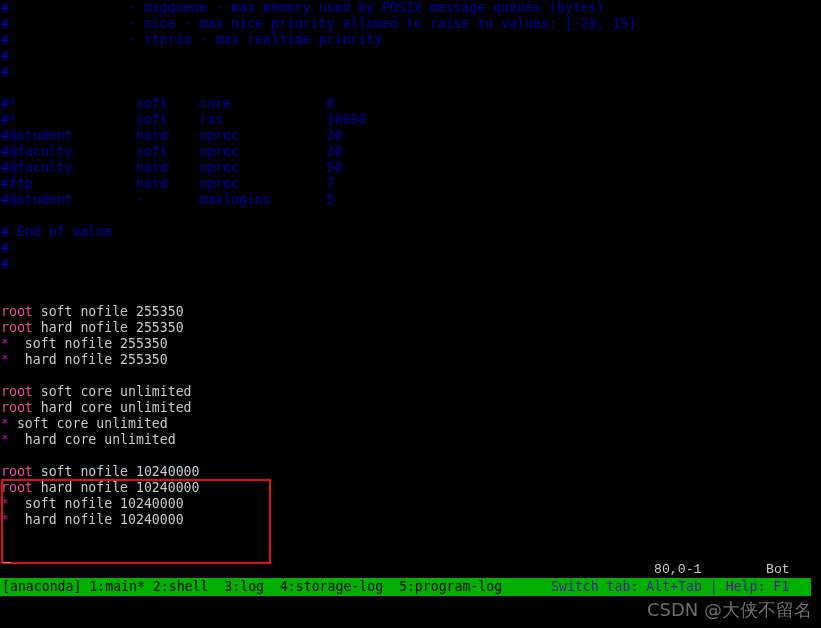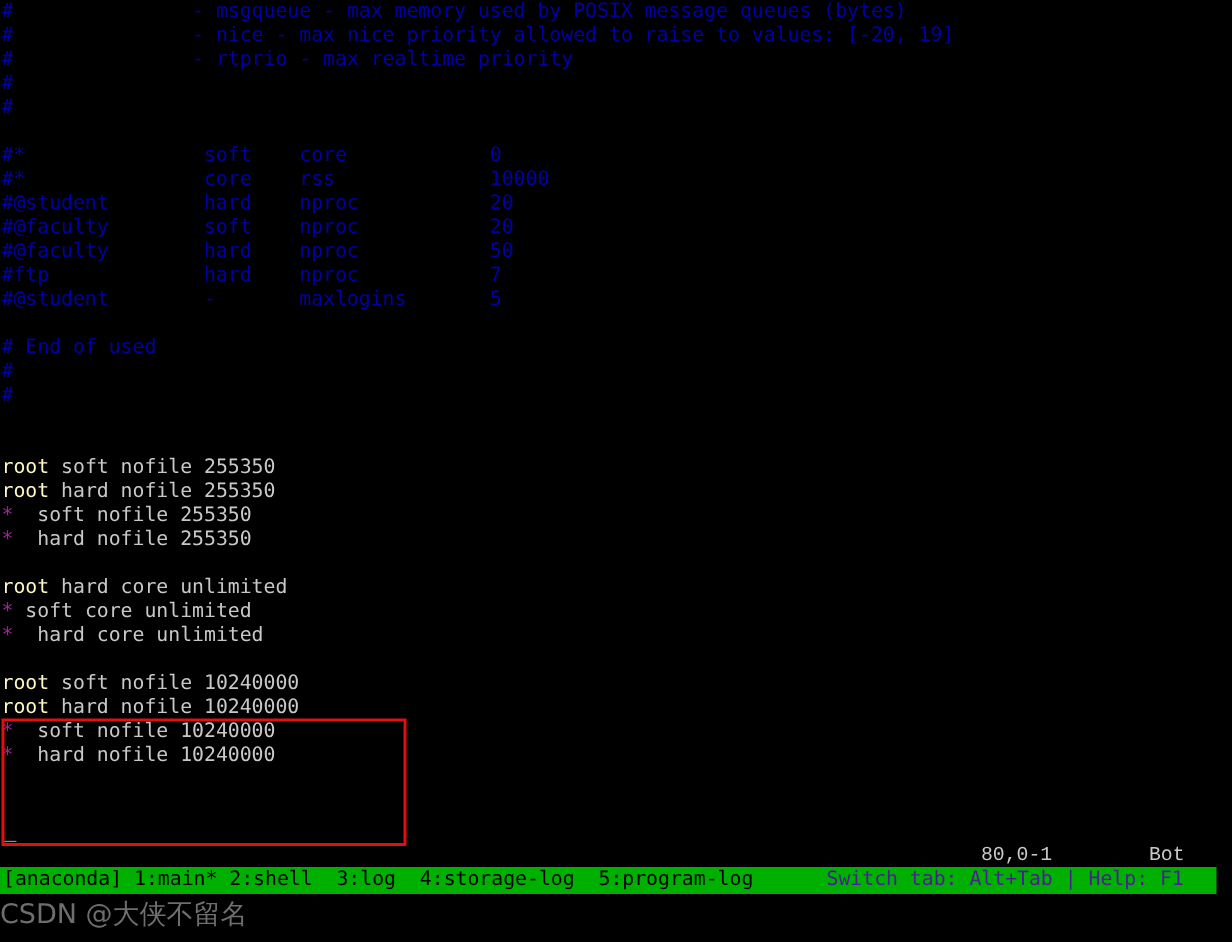--- a/index.html
+++ b/index.html
@@ -38,21 +38,21 @@
     line-height: 16px;
     font-size: 13.2px;
     white-space: pre;
     letter-spacing: 0px;
     padding-left: 1px;
     font-family: "DejaVu Sans Mono", "Liberation Mono", monospace;
   }
 
   .c-comment { color: #0000a8; }
   .c-text    { color: #c8c8c8; }
-  .c-root    { color: #fef9c3; }
+  .c-root    { color: #ec4899; }
   .c-star    { color: #a020a0; }
   .c-blank   { color: #000000; }
 
   
   #ruler {
     position: absolute;
     left: 0;
     top: 562px;
     width: 821px;
     height: 16px;
@@ -123,57 +123,59 @@
     top: 0;
     color: #4c1d95;
   }
 
   
   #watermark {
     position: absolute;
     left: 0;
     top: 598px;
     width: 812px;
+    text-align: right;
     color: #6e6e6e;
     font-size: 18px;
     line-height: 24px;
     font-family: "DejaVu Sans", "Liberation Sans", sans-serif;
     white-space: pre;
   }
 </style>
 </head>
 <body>
 
 <div id="screen">
 
   <div id="editor">
       <div class="line"><span class="c-comment">#		- msgqueue - max memory used by POSIX message queues (bytes)</span></div>
       <div class="line"><span class="c-comment">#		- nice - max nice priority allowed to raise to values: [-20, 19]</span></div>
       <div class="line"><span class="c-comment">#		- rtprio - max realtime priority</span></div>
       <div class="line"><span class="c-comment">#</span></div>
       <div class="line"><span class="c-comment">#</span></div>
       <div class="line"><span class="c-blank"> </span></div>
       <div class="line"><span class="c-comment">#*               soft    core            0</span></div>
-      <div class="line"><span class="c-comment">#*               core    rss             10000</span></div>
+      <div class="line"><span class="c-comment">#*               soft    rss             10000</span></div>
       <div class="line"><span class="c-comment">#@student        hard    nproc           20</span></div>
       <div class="line"><span class="c-comment">#@faculty        soft    nproc           20</span></div>
       <div class="line"><span class="c-comment">#@faculty        hard    nproc           50</span></div>
       <div class="line"><span class="c-comment">#ftp             hard    nproc           7</span></div>
       <div class="line"><span class="c-comment">#@student        -       maxlogins       5</span></div>
       <div class="line"><span class="c-blank"> </span></div>
-      <div class="line"><span class="c-comment"># End of used</span></div>
+      <div class="line"><span class="c-comment"># End of value</span></div>
       <div class="line"><span class="c-comment">#</span></div>
       <div class="line"><span class="c-comment">#</span></div>
       <div class="line"><span class="c-blank"> </span></div>
       <div class="line"><span class="c-blank"> </span></div>
       <div class="line"><span class="c-root">root</span><span class="c-text"> soft nofile 255350</span></div>
       <div class="line"><span class="c-root">root</span><span class="c-text"> hard nofile 255350</span></div>
       <div class="line"><span class="c-star">*</span><span class="c-text">  soft nofile 255350</span></div>
       <div class="line"><span class="c-star">*</span><span class="c-text">  hard nofile 255350</span></div>
       <div class="line"><span class="c-blank"> </span></div>
+      <div class="line"><span class="c-root">root</span><span class="c-text"> soft core unlimited</span></div>
       <div class="line"><span class="c-root">root</span><span class="c-text"> hard core unlimited</span></div>
       <div class="line"><span class="c-star">*</span><span class="c-text"> soft core unlimited</span></div>
       <div class="line"><span class="c-star">*</span><span class="c-text">  hard core unlimited</span></div>
       <div class="line"><span class="c-blank"> </span></div>
       <div class="line"><span class="c-root">root</span><span class="c-text"> soft nofile 10240000</span></div>
       <div class="line"><span class="c-root">root</span><span class="c-text"> hard nofile 10240000</span></div>
       <div class="line"><span class="c-star">*</span><span class="c-text">  soft nofile 10240000</span></div>
       <div class="line"><span class="c-star">*</span><span class="c-text">  hard nofile 10240000</span></div>
     </div>
 

